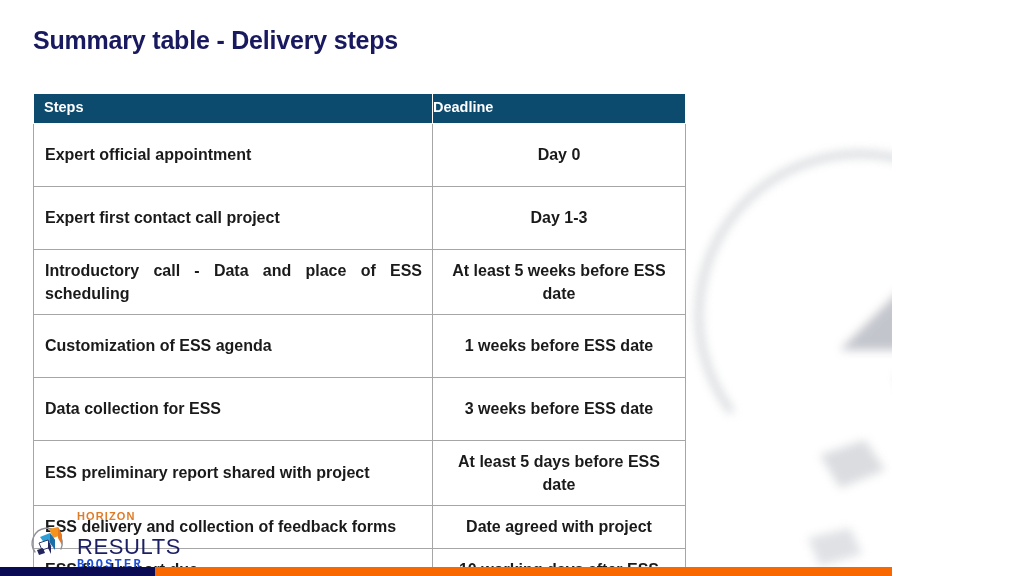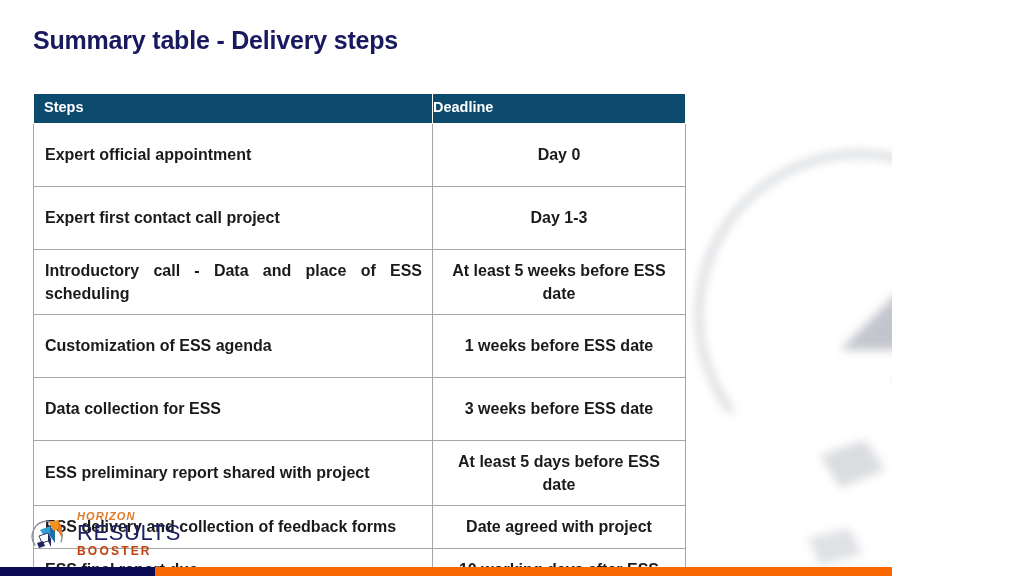--- a/index.html
+++ b/index.html
@@ -118,35 +118,35 @@
   .logo-words {
     display: flex;
     flex-direction: column;
     line-height: 1;
   }
   .logo-horizon {
     font-size: 11px;
     font-weight: bold;
     letter-spacing: 1.1px;
     color: #e07b28;
-    margin-bottom: 0;
-    font-style: italic;
+    margin-bottom: 14px;
   }
   .logo-results {
     font-size: 22px;
     font-weight: normal;
     letter-spacing: 0.6px;
     color: #1b1f63;
     margin-bottom: 1px;
   }
   .logo-booster {
     font-size: 12px;
     font-weight: bold;
     letter-spacing: 2.2px;
-    color: #c2410c;
+    color: #1d4ed8;
+    font-family: Liberation Mono, monospace;
   }
 
   
   .page-number {
     position: absolute;
     left: 965px;
     top: 530px;
     font-size: 15px;
     color: #21256b;
   }

